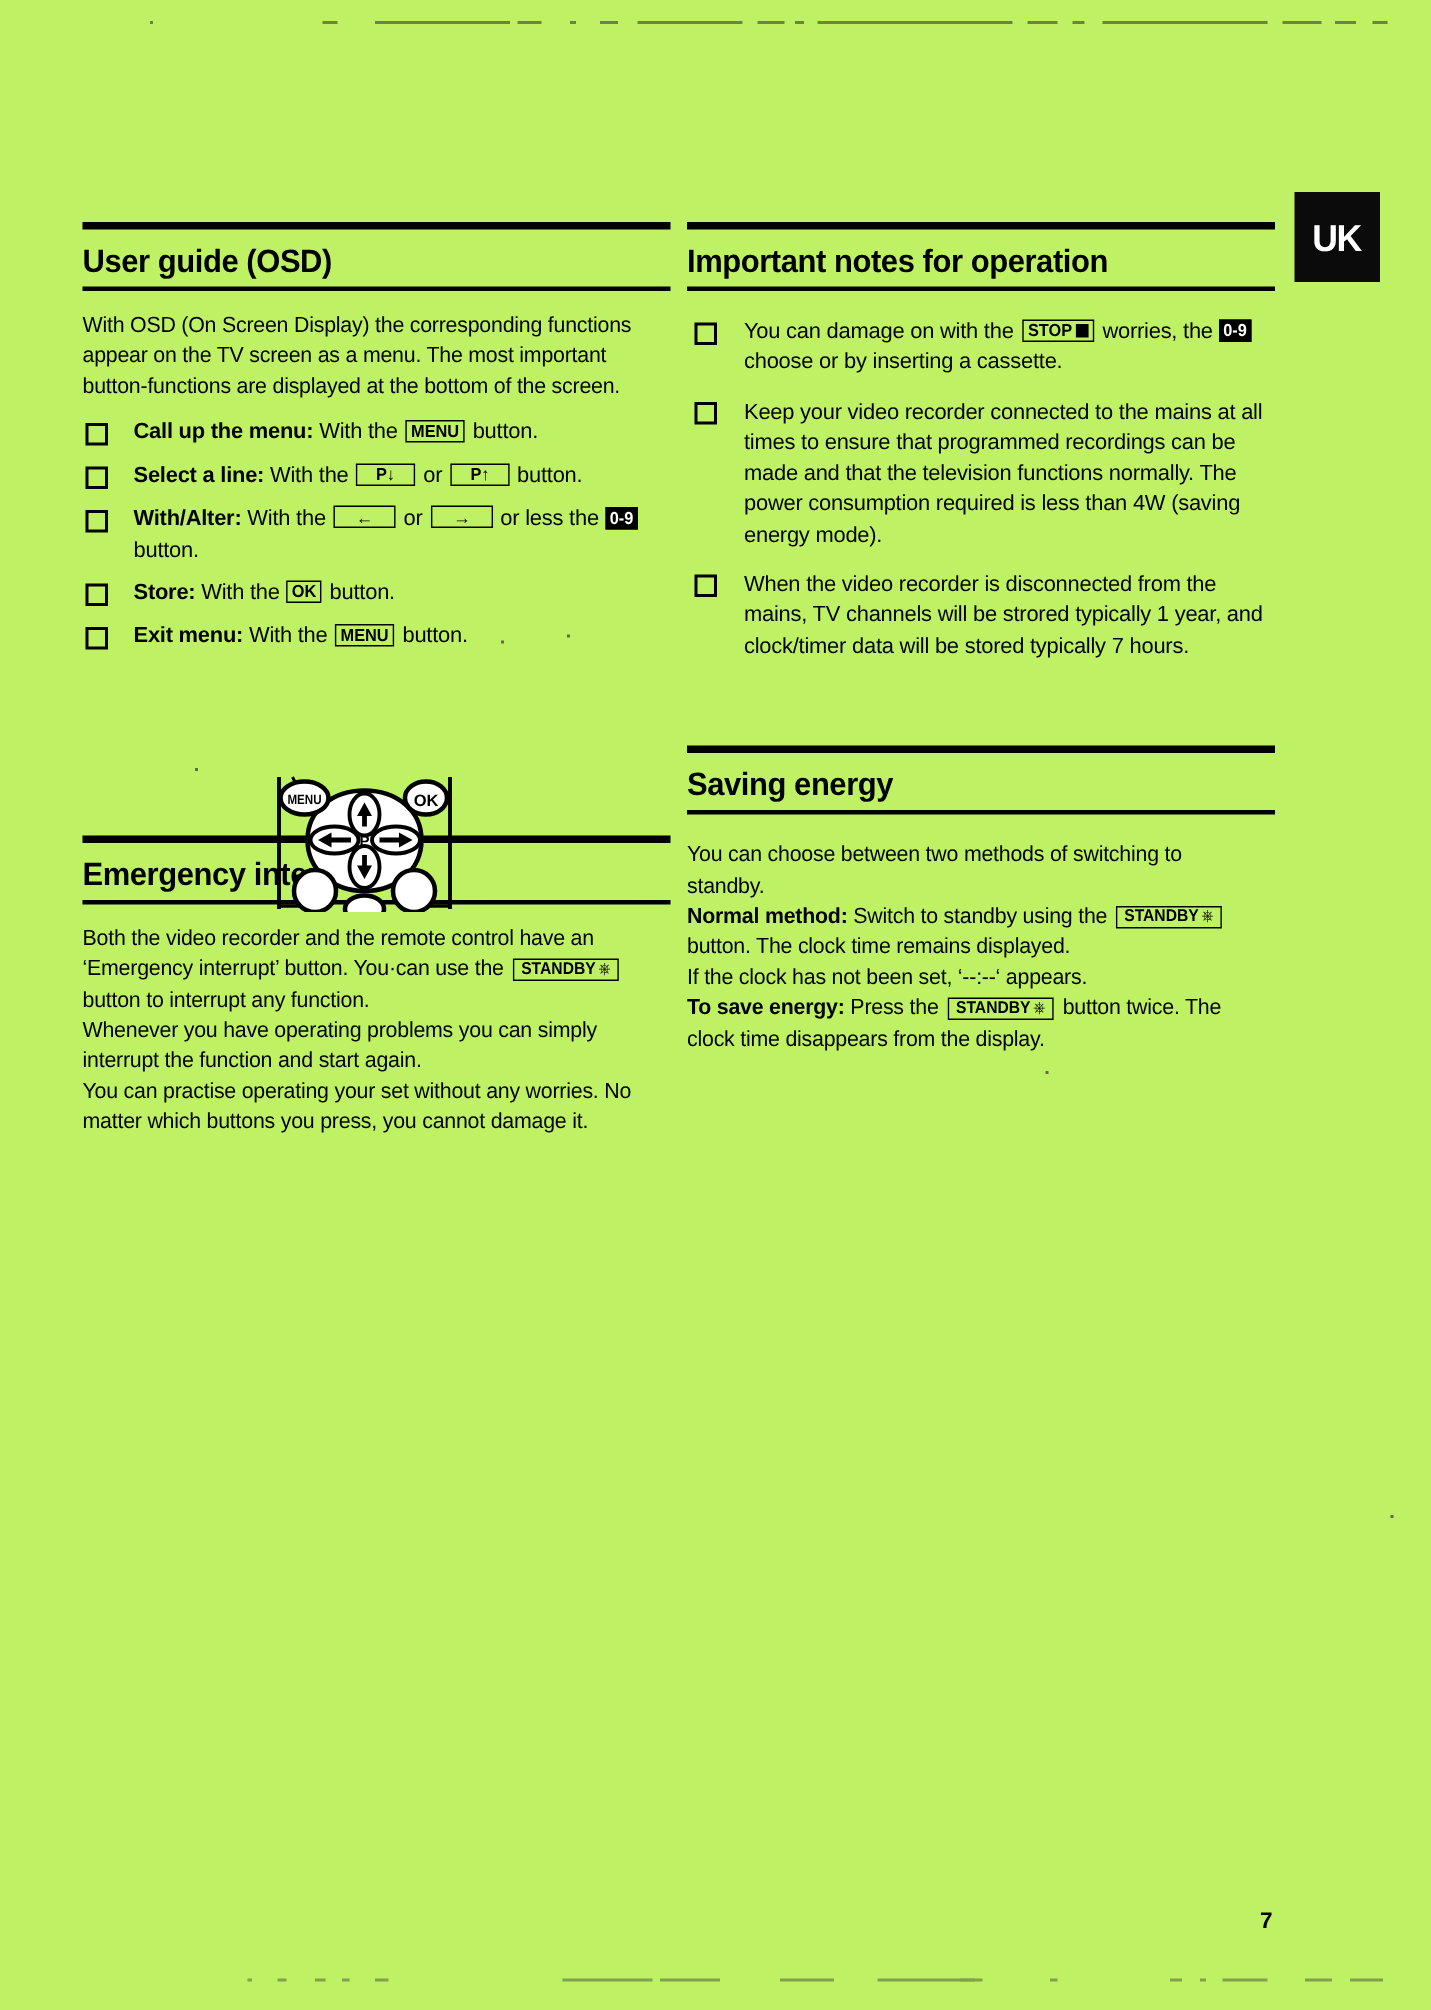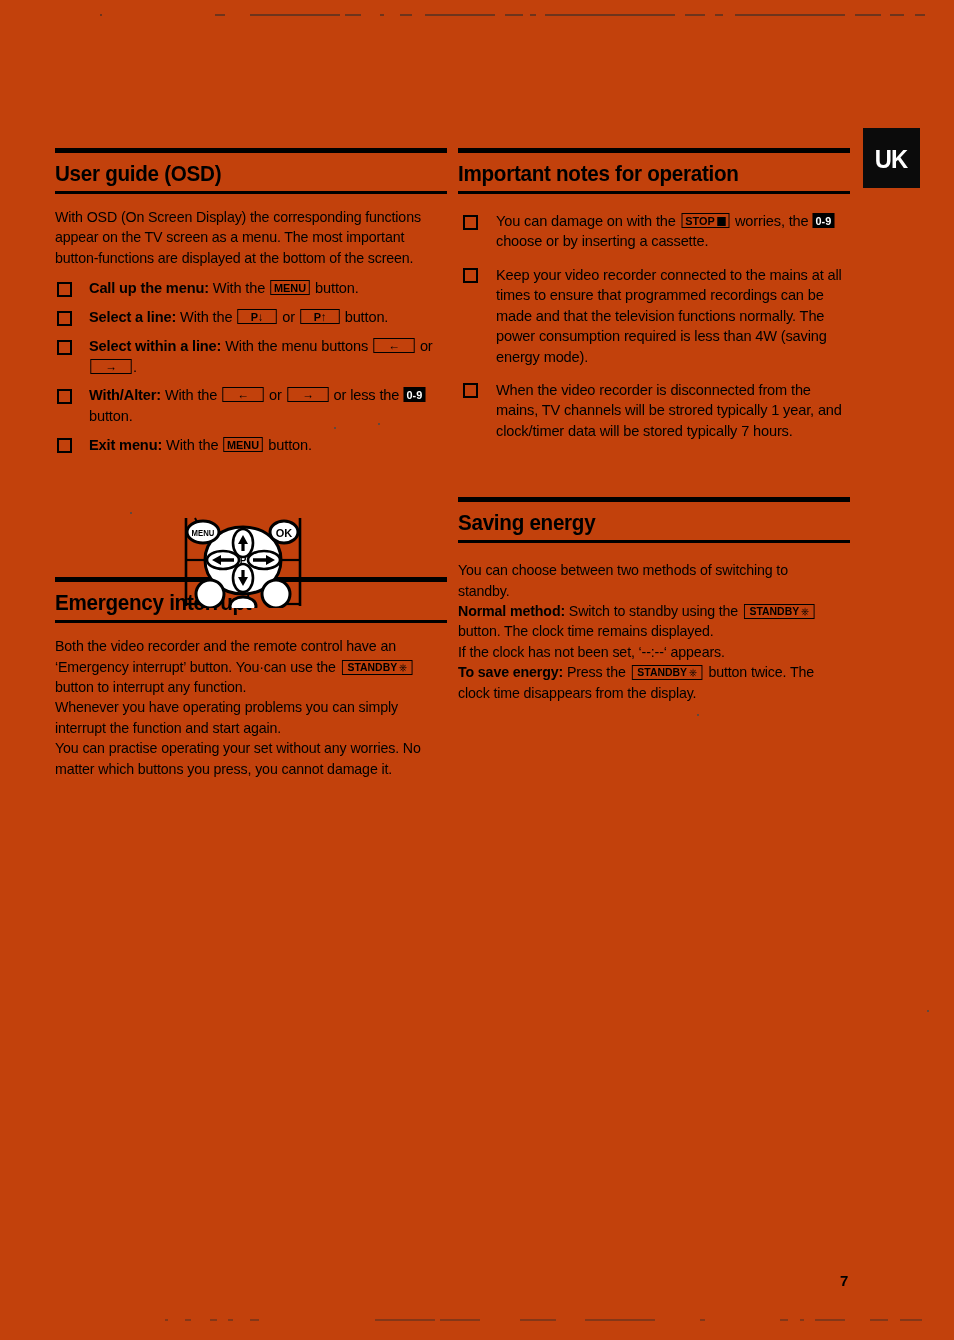--- a/index.html
+++ b/index.html
@@ -6,21 +6,21 @@
   html, body {
     margin: 0;
     padding: 0;
     background: #ffffff;
   }
   .page {
     position: relative;
     width: 954px;
     height: 1340px;
     margin: 0 auto;
-    background: #c2410c;
+    background: #bef264;
     font-family: "Liberation Sans", "DejaVu Sans", sans-serif;
     color: #000000;
     overflow: hidden;
     text-decoration: underline;
   }
 
   
   .scan-noise {
     position: absolute;
     left: 0;
@@ -269,41 +269,39 @@
         <li>
           <span class="cb"></span>
           <b>Select a line:</b>
           <span>With the</span>
           <span class="btn wide">P↓</span>
           <span>or</span>
           <span class="btn wide">P↑</span>
           <span>button.</span>
         </li>
 
-        <li>
-          <span class="cb"></span>
-          <b>Select within a line:</b>
-          <span>With the menu buttons</span>
-          <span class="btn arrow wide">←</span>
-          <span>or</span>
-          <br>
-          <span class="btn arrow wide">→</span><span>.</span>
-        </li>
 
         <li>
           <span class="cb"></span>
           <b>With/Alter:</b>
           <span>With the</span>
           <span class="btn arrow wide">←</span>
           <span>or</span>
           <span class="btn arrow wide">→</span>
           <span>or less the</span>
           <span class="btn invert">0-9</span><span>button.</span>
         </li>
 
+        <li>
+          <span class="cb"></span>
+          <b>Store:</b>
+          <span>With the</span>
+          <span class="btn">OK</span>
+          <span>button.</span>
+        </li>
 
 
         <li>
           <span class="cb"></span>
           <b>Exit menu:</b>
           <span>With the</span>
           <span class="btn">MENU</span>
           <span>button.</span>
         </li>
 

